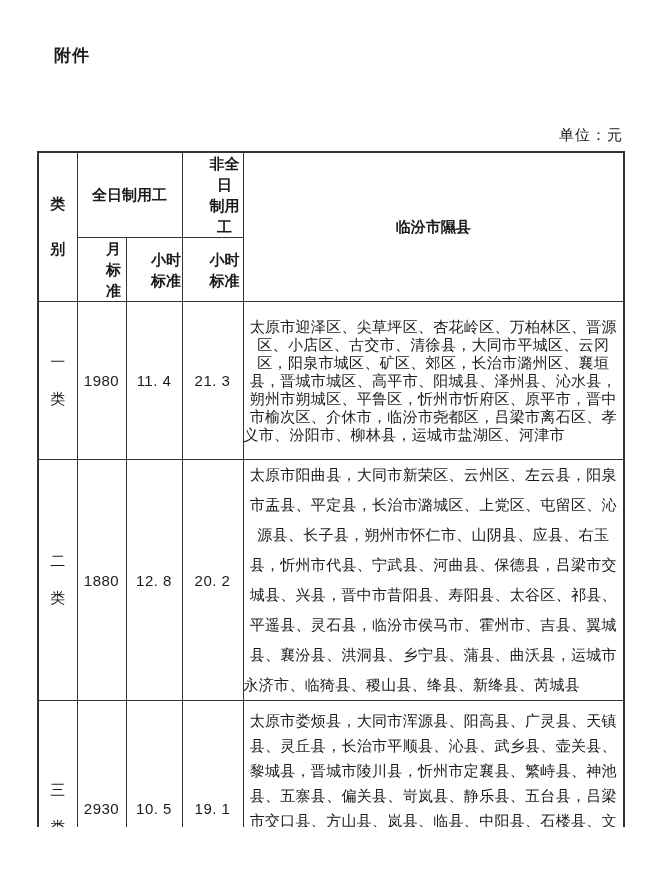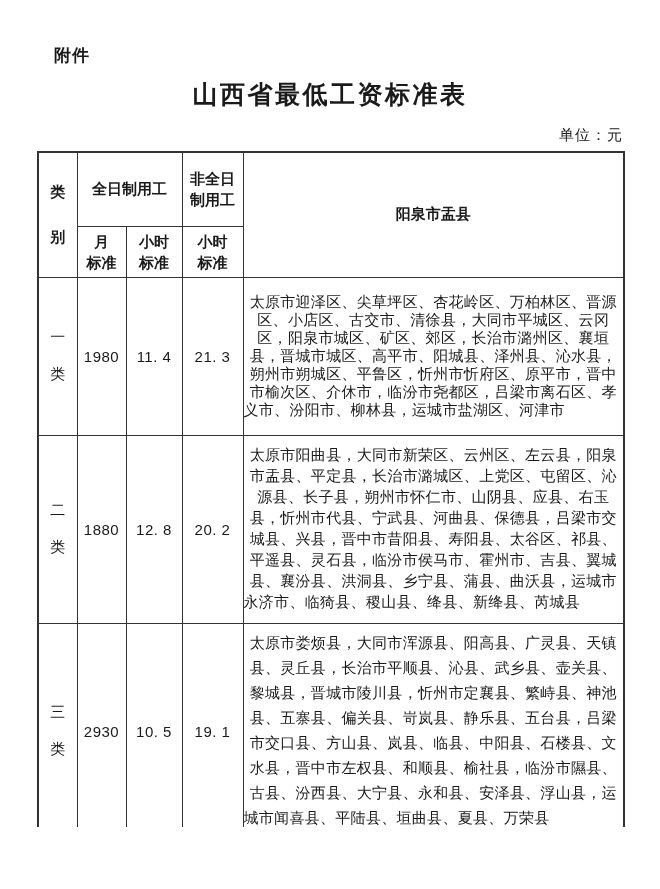--- a/index.html
+++ b/index.html
@@ -36,21 +36,21 @@
     border:1px solid #333333;
     padding:0;
     text-align:center;vertical-align:middle;
     font-size:15px;
   }
   .hdr{
     font-family:"Liberation Sans","DejaVu Sans",sans-serif;
     font-weight:bold;
     font-size:15px;
   }
-  .two-line span{display:block;line-height:21px;}
+  .two-line span{display:block;line-height:21px;margin-left:24px;}
   .stacked{display:flex;flex-direction:column;align-items:center;justify-content:center;}
   .stacked.hdr-gap{gap:26px;}
   .stacked.cat-gap{gap:18px;}
   .num{
     font-family:Liberation Sans, sans-serif;
     font-size:15px;letter-spacing:0.5px;
   }
   td.region-cell{
     text-align:justify;
     text-align-last:left;
@@ -58,31 +58,30 @@
     font-size:14.5px;
     letter-spacing:0.3px;
     font-family:"Liberation Serif","DejaVu Serif",serif;
   }
   tr.hrow1{height:74px;}
   tr.hrow2{height:51px;}
   tr.row1{height:158px;}
   tr.row2{height:188px;}
   tr.row3{height:217px;}
   tr.row1 td.region-cell{line-height:18px;}
-  tr.row2 td.region-cell{line-height:21px;text-align:center;}
+  tr.row2 td.region-cell{line-height:30px;text-align:center;}
   tr.row3 td.region-cell{line-height:25px;}
 </style>
 </head>
 <body>
 
 <div class="page">
 
   <div class="attachment">附件</div>
 
-  <div class="doc-title">山西省最低工资标准表</div>
 
   <div class="unit-label">单位：元</div>
 
   <table class="wage">
     <colgroup>
       <col style="width:39px">
       <col style="width:49px">
       <col style="width:56px">
       <col style="width:61px">
       <col style="width:381px">
@@ -94,21 +93,21 @@
         <div class="stacked hdr-gap">
           <span>类</span>
           <span>别</span>
         </div>
       </td>
       <td colspan="2" class="hdr">全日制用工</td>
       <td class="hdr two-line">
         <span>非全日</span>
         <span>制用工</span>
       </td>
-      <td rowspan="2" class="hdr">阳泉市盂县</td>
+      <td rowspan="2" class="hdr">临汾市隰县</td>
     </tr>
 
     <tr class="hrow2">
       <td class="hdr two-line">
         <span>月</span>
         <span>标准</span>
       </td>
       <td class="hdr two-line">
         <span>小时</span>
         <span>标准</span>

